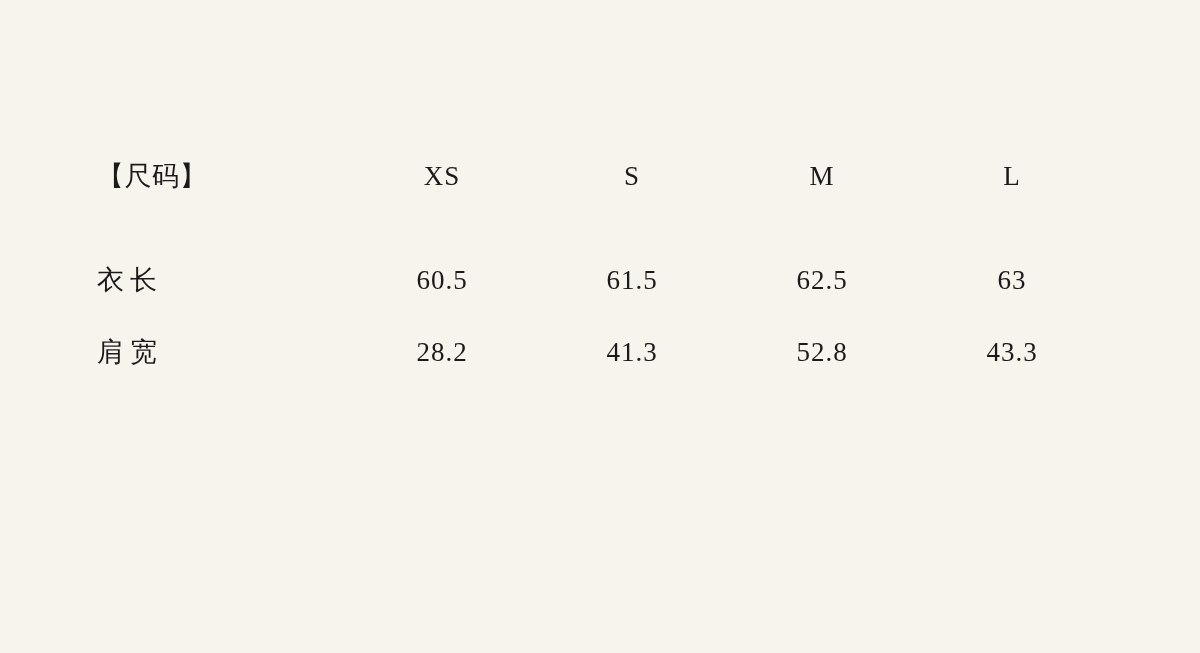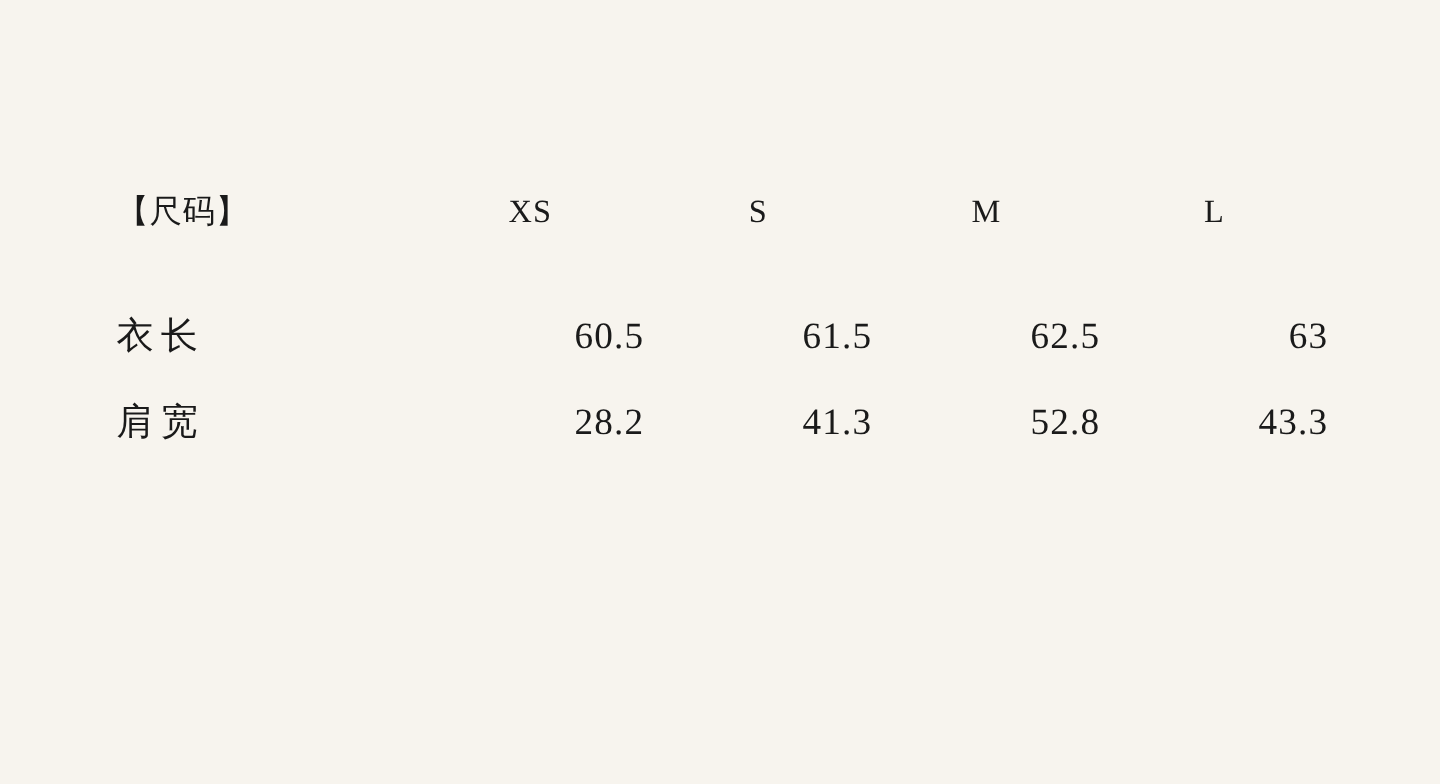--- a/index.html
+++ b/index.html
@@ -60,30 +60,30 @@
   }
 
   
   .spacer-row td {
     height: 44px;
   }
 
   
   .data-row td {
     height: 72px;
-    font-size: 31px;
+    font-size: 27px;
     line-height: 72px;
   }
   .row-label {
     text-align: left;
     letter-spacing: 6px;
     font-size: 26px;
   }
   .row-value {
-    text-align: right;
+    text-align: center;
     font-size: 27px;
     letter-spacing: 1px;
   }
 </style>
 </head>
 <body>
 
 <div class="sheet">
 
   <table class="size-table">

